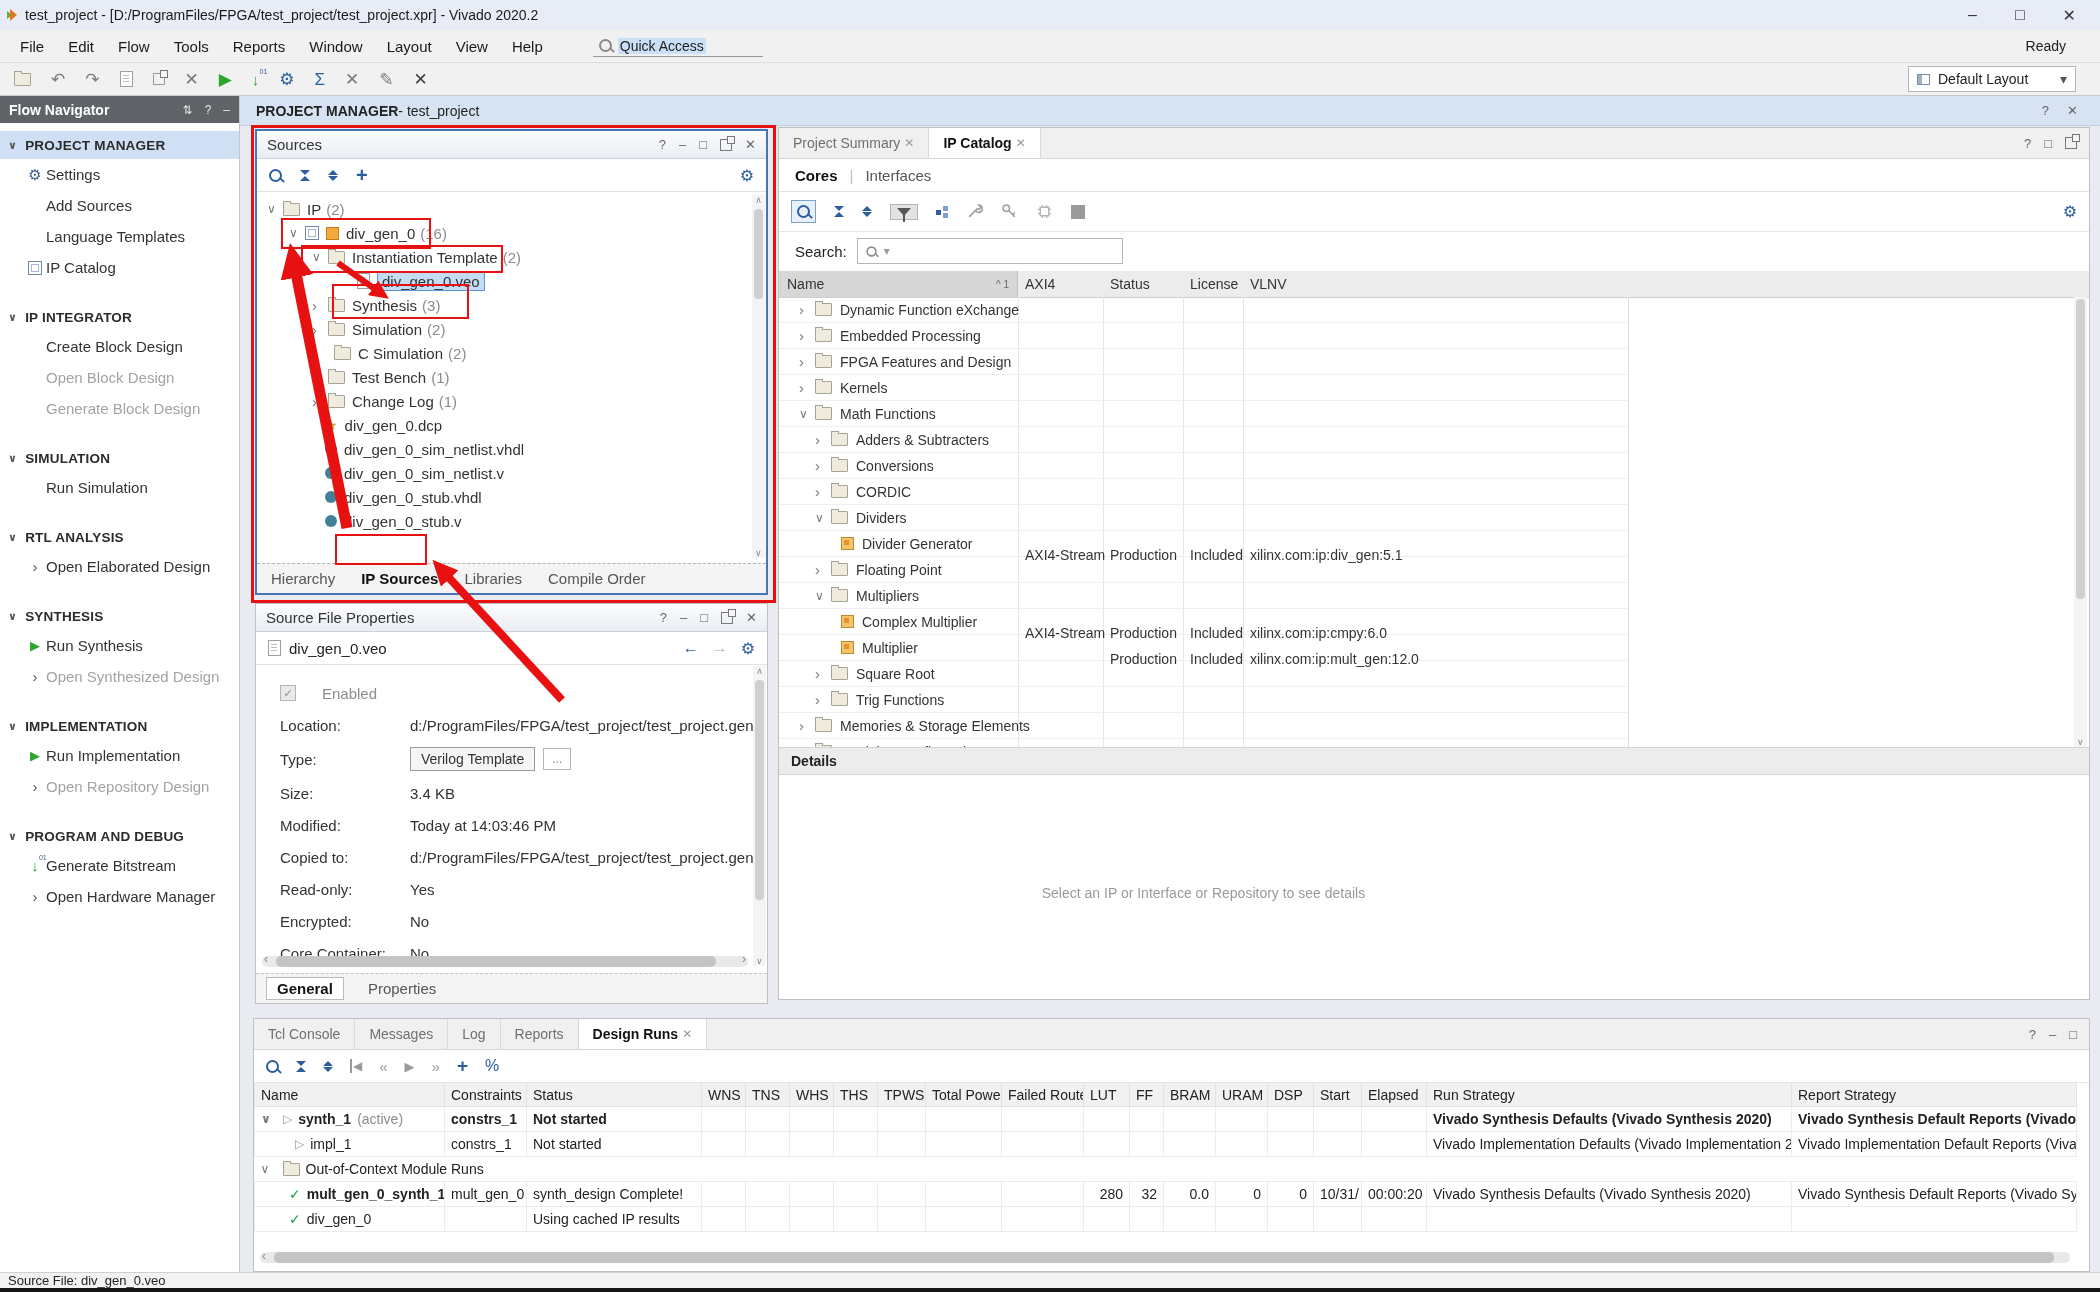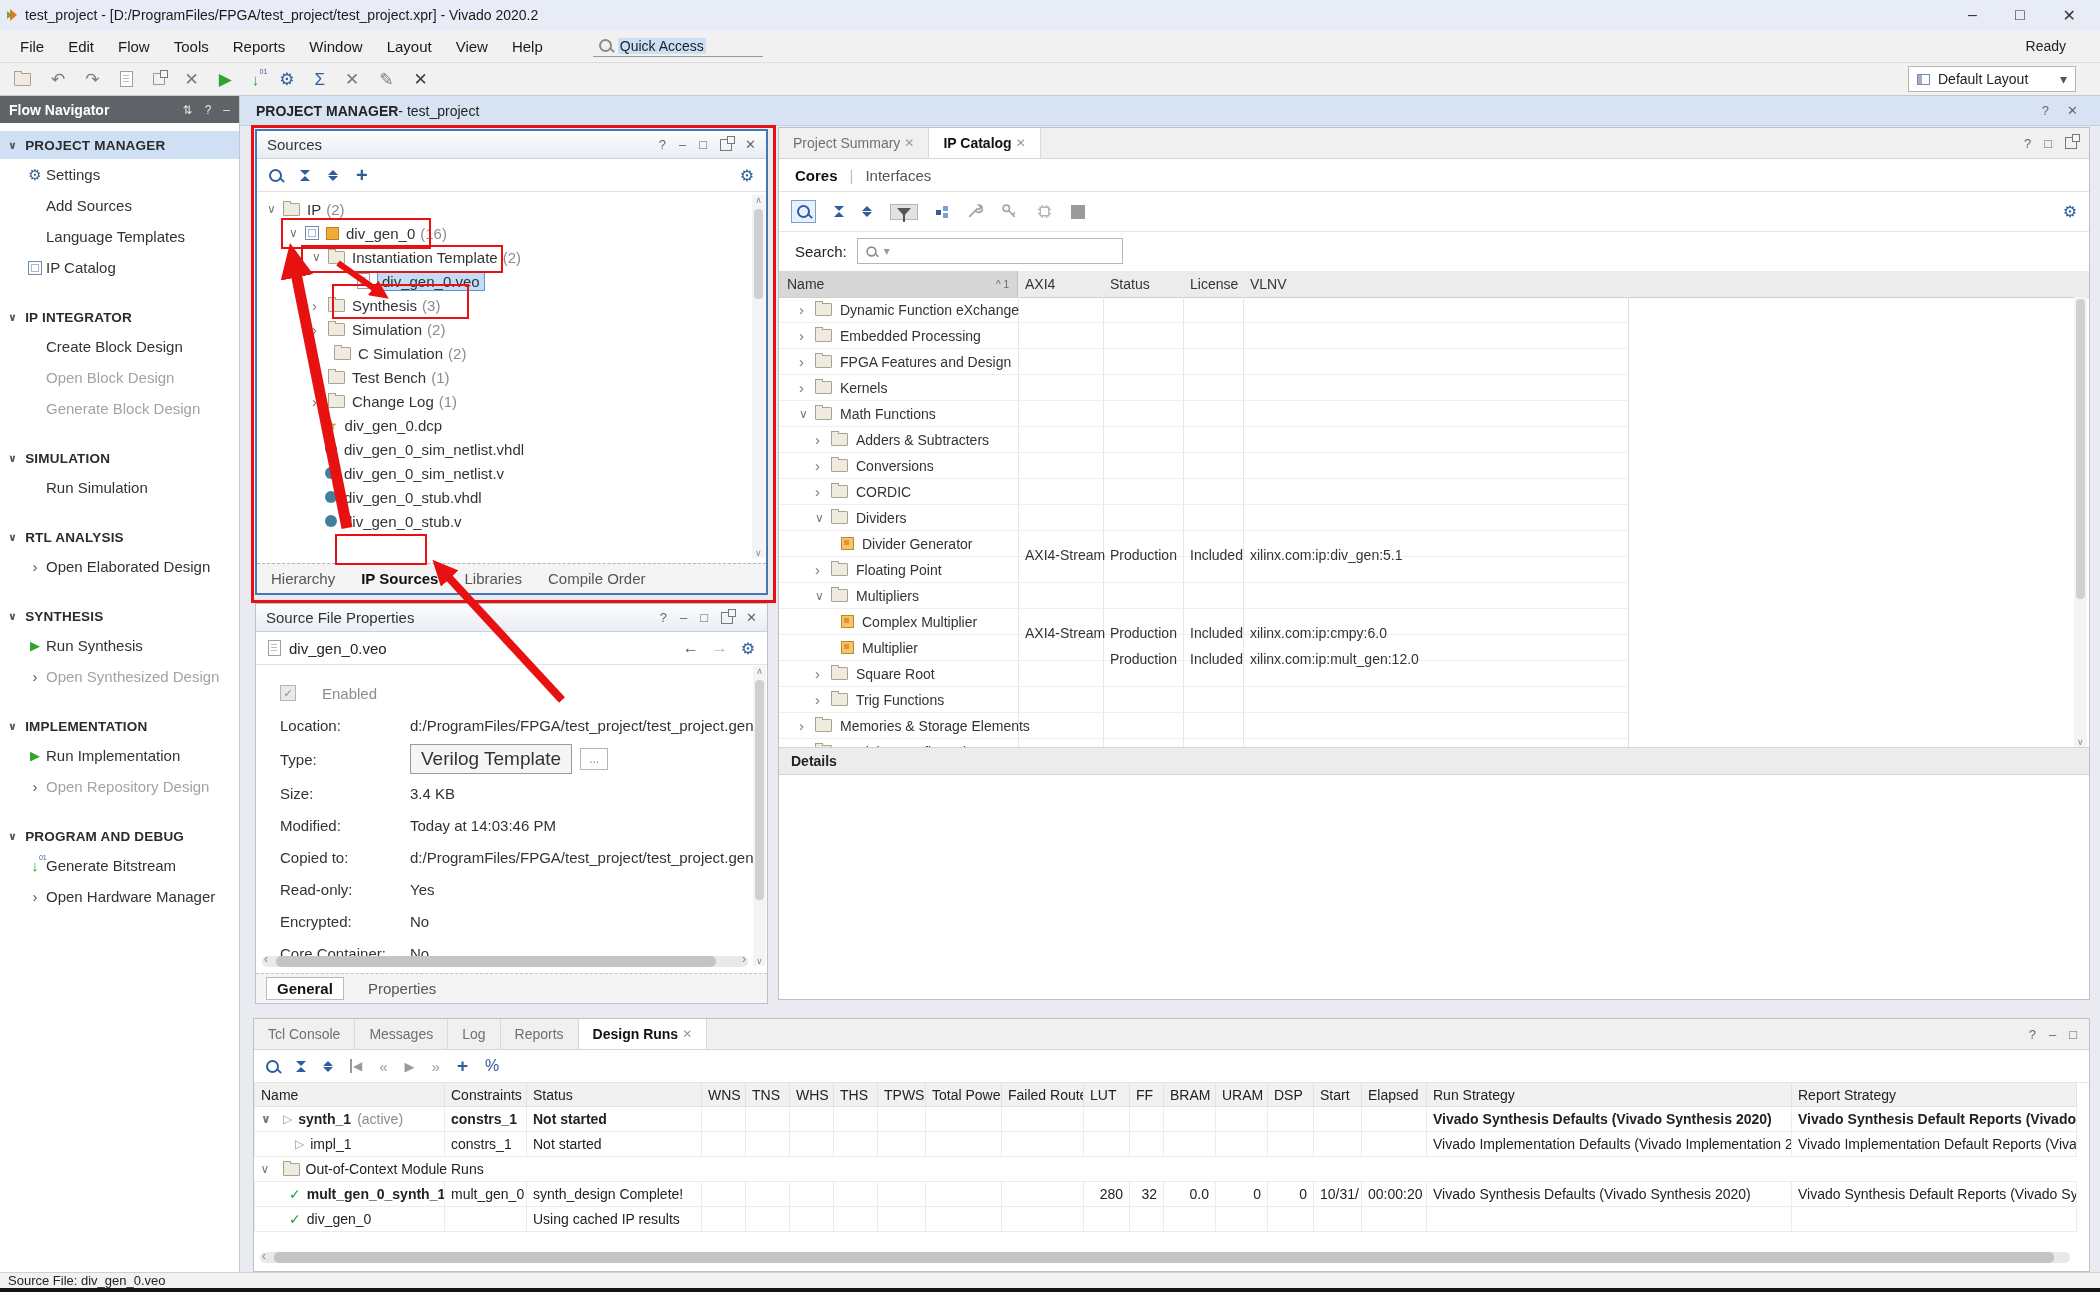--- a/index.html
+++ b/index.html
@@ -83,21 +83,21 @@
   .sel-file{background:#c3ddf7;border:1px solid #5a96d2;padding:0 4px}
   #srctabs{position:absolute;left:0;bottom:0;width:100%;height:30px;border-top:1px dashed #b5b5b5;background:#f4f4f4;display:flex;align-items:center;gap:26px;padding:0 14px;box-sizing:border-box;font-size:15px;color:#555}
   #srctabs .on{font-weight:bold;color:#111}
   .vscroll{position:absolute;right:1px;width:13px;background:#f4f4f4;color:#888;font-size:9px;text-align:center}
   .vthumb{position:absolute;left:2px;width:9px;background:#d0d0d0;border-radius:4px}
   
   #props{left:255px;top:603px;width:513px;height:401px;background:#fff;border:1px solid #bcc0c7;box-sizing:border-box}
   #props .sub{height:32px;border-bottom:1px solid #e2e2e2;display:flex;align-items:center;gap:8px;padding:0 12px;font-size:15px}
   .prow{display:flex;align-items:center;height:32px;padding-left:24px;font-size:15px;color:#333}
   .prow .lb{width:130px;flex:none}
-  .typebtn{border:1px solid #9a9a9a;background:#f5f5f5;padding:3px 10px;font-size:19px}
+  .typebtn{border:1px solid #9a9a9a;background:#f5f5f5;padding:3px 10px;font-size:14px}
   .morebtn{border:1px solid #b5b5b5;background:#fff;color:#888;padding:3px 8px;margin-left:8px;font-size:12px}
   #ptabs{position:absolute;left:0;bottom:0;width:100%;height:30px;background:#f4f4f4;border-top:1px dashed #c5c5c5;display:flex;align-items:center;gap:24px;padding:0 10px;box-sizing:border-box;font-size:15px;color:#555}
   #ptabs .on{font-weight:bold;color:#111;background:#fff;border:1px solid #bbb;padding:2px 10px}
   .hscroll{position:absolute;left:6px;height:11px;background:#e9e9e9;border-radius:5px}
   .hthumb{position:absolute;top:0;height:11px;background:#c4c4c4;border-radius:5px}
   
   #catalog{left:778px;top:127px;width:1312px;height:873px;background:#fff;border:1px solid #bcc0c7;box-sizing:border-box}
   #cat-tabs{height:30px;background:#f0f0f0;border-bottom:1px solid #d5d5d5;display:flex;align-items:stretch;font-size:14px;color:#707070}
   .ctab{display:flex;align-items:center;gap:4px;padding:0 14px;border-right:1px solid #d9d9d9}
   .ctab.on{background:#fff;color:#111;font-weight:bold}
@@ -700,20 +700,23 @@
           <span>Partial Reconfiguration</span>
         </div>
     </div>
     <div class="vscroll" style="right:2px;top:169px;height:450px">
       <div class="vthumb" style="top:2px;height:300px"></div>
       <span style="position:absolute;bottom:0;left:3px">∨</span>
     </div>
     <div id="cat-details-hd">
         <span>Details</span>
       </div>
+    <div id="cat-details">
+      <div class="ph">Select an IP or Interface or Repository to see details</div>
+    </div>
   </div>
 
   <div class="abs" id="runs">
     <div id="run-tabs">
       <span class="ctab">
           <span>Tcl Console</span>
         </span>
       <span class="ctab">
           <span>Messages</span>
         </span>

